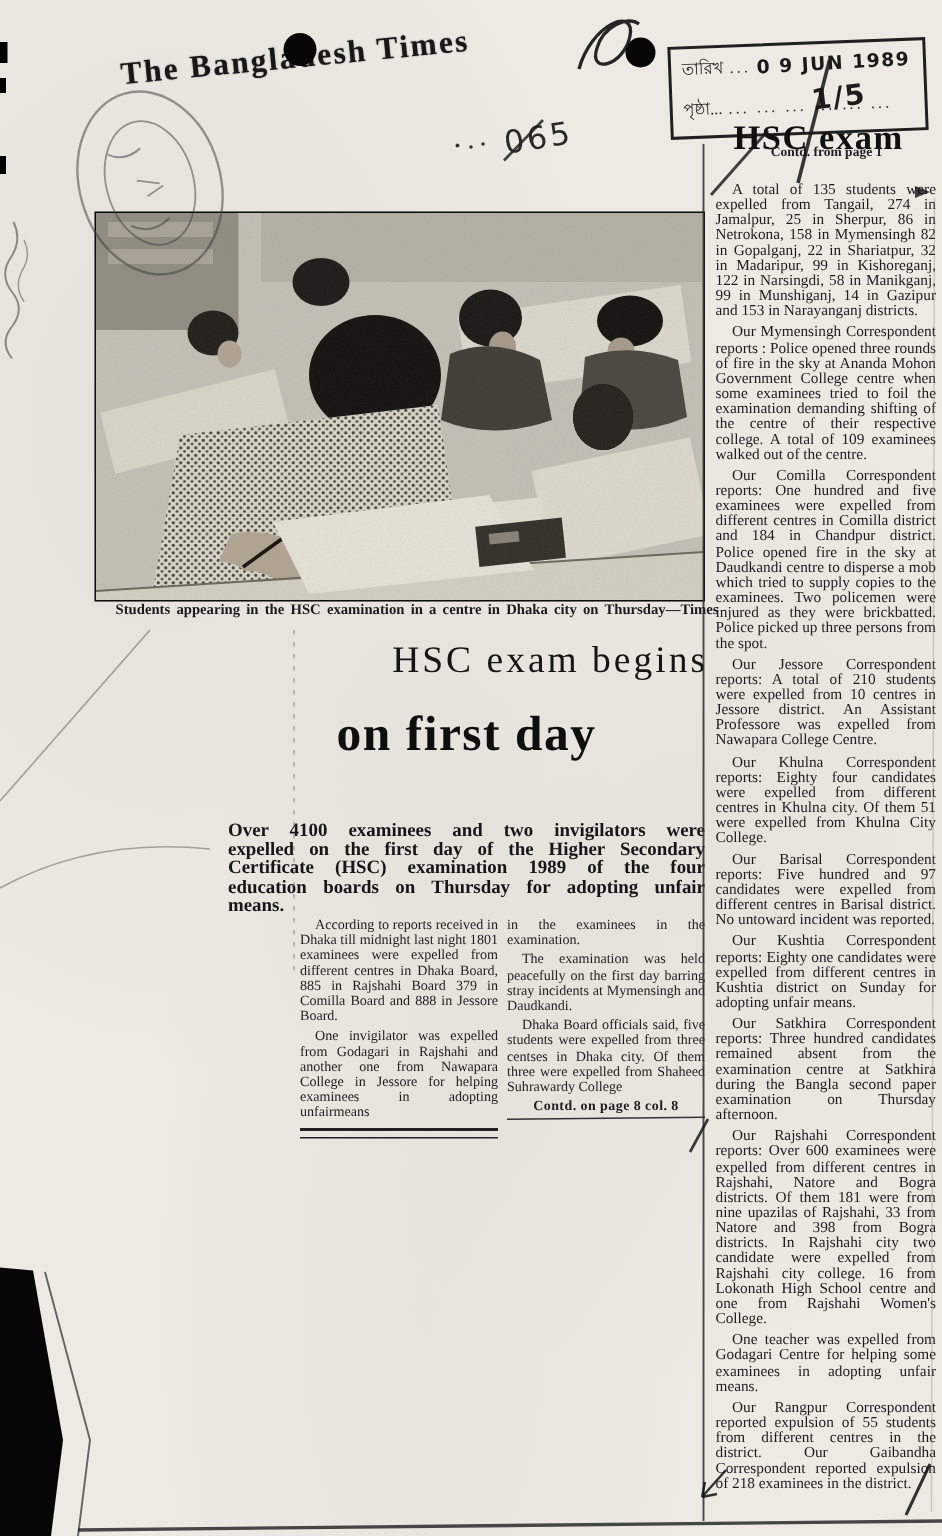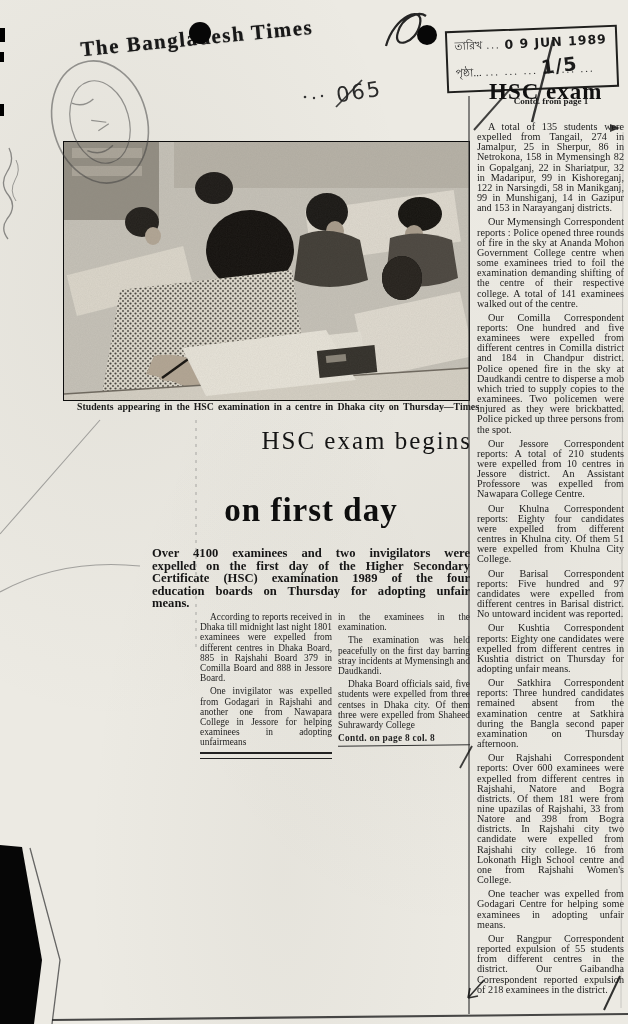--- a/index.html
+++ b/index.html
@@ -37,30 +37,30 @@
   .photo{left:63px;top:141px;width:405px;height:258px;border:1.5px solid #0d0d0d;
     box-sizing:content-box;background:#c9c5bb;}
   .caption{left:77px;top:401px;width:402px;font-size:9.8px;font-weight:700;
     text-align:justify;text-align-last:justify;color:#1b1b1b;}
 
   
   .kicker{left:150px;top:427px;width:322px;text-align:right;font-size:25px;
     letter-spacing:2px;color:#151515;}
   .headline{left:150px;top:451px;width:322px;text-align:center;font-size:33px;
     font-weight:700;letter-spacing:1px;line-height:1.0;color:#0e0e0e;}
-  .headline2{top:494px;}
+  .headline2{top:474px;}
   .byline{left:150px;top:531px;width:322px;text-align:center;font-size:11.5px;font-weight:700;}
   .lede{left:152px;top:547px;width:318px;font-size:12.6px;font-weight:700;line-height:12.6px;
     text-align:justify;word-spacing:3.5px;color:#161616;}
   .cols{left:200px;top:612px;width:270px;display:flex;gap:6px;}
   .col{width:132px;font-size:9.4px;line-height:10.2px;text-align:justify;}
   .col p{margin:0 0 3px 0;text-indent:10px;}
   .col p.noind{text-indent:0;}
   .rule-double{margin-top:4px;height:4px;border-top:2.5px solid #222;border-bottom:1px solid #222;}
-  .contd-note{font-size:9.3px;font-weight:700;margin-top:2px;letter-spacing:.3px;}
+  .contd-note{font-size:9.3px;font-weight:700;text-align:center;margin-top:2px;letter-spacing:.3px;}
   .rule-thin{margin-top:2px;border-top:1.2px solid #333;transform:rotate(-.6deg);}
 
   
   .side-headline{left:489px;top:79px;width:134px;font-size:23px;font-weight:700;
     letter-spacing:1px;color:#101010;white-space:nowrap;}
   .side-contd{left:478px;top:96px;width:146px;text-align:center;font-size:9px;font-weight:700;}
   .sidecol{left:477px;top:122px;width:147px;font-size:10.2px;line-height:10.15px;
     text-align:justify;color:#1c1c1c;}
   .sidecol p{margin:0 0 4px 0;text-indent:11px;}
   .sidecol p.noind{text-indent:0;}
@@ -159,26 +159,26 @@
       <p>Dhaka Board officials said, five students were expelled from three centses in Dhaka city. Of them three were expelled from Shaheed Suhrawardy College</p>
       <div class="contd-note">Contd. on page 8 col. 8</div>
       <div class="rule-thin"></div>
     </div>
   </div>
 
   <div class="abs side-headline">HSC exam</div>
   <div class="abs side-contd">Contd. from page 1</div>
   <div class="abs sidecol">
     <p>A total of 135 students were expelled from Tangail, 274 in Jamalpur, 25 in Sherpur, 86 in Netrokona, 158 in Mymensingh 82 in Gopalganj, 22 in Shariatpur, 32 in Madaripur, 99 in Kishoreganj, 122 in Narsingdi, 58 in Manikganj, 99 in Munshiganj, 14 in Gazipur and 153 in Narayanganj districts.</p>
-    <p>Our Mymensingh Correspondent reports : Police opened three rounds of fire in the sky at Ananda Mohon Government College centre when some examinees tried to foil the examination demanding shifting of the centre of their respective college. A total of 141 examinees walked out of the centre.</p>
+    <p>Our Mymensingh Correspondent reports : Police opened three rounds of fire in the sky at Ananda Mohon Government College centre when some examinees tried to foil the examination demanding shifting of the centre of their respective college. A total of 109 examinees walked out of the centre.</p>
     <p>Our Comilla Correspondent reports: One hundred and five examinees were expelled from different centres in Comilla district and 184 in Chandpur district. Police opened fire in the sky at Daudkandi centre to disperse a mob which tried to supply copies to the examinees. Two policemen were injured as they were brickbatted. Police picked up three persons from the spot.</p>
     <p>Our Jessore Correspondent reports: A total of 210 students were expelled from 10 centres in Jessore district. An Assistant Professore was expelled from Nawapara College Centre.</p>
     <p>Our Khulna Correspondent reports: Eighty four candidates were expelled from different centres in Khulna city. Of them 51 were expelled from Khulna City College.</p>
     <p>Our Barisal Correspondent reports: Five hundred and 97 candidates were expelled from different centres in Barisal district. No untoward incident was reported.</p>
-    <p>Our Kushtia Correspondent reports: Eighty one candidates were expelled from different centres in Kushtia district on Thursday for adopting unfair means.</p>
+    <p>Our Kushtia Correspondent reports: Eighty one candidates were expelled from different centres in Kushtia district on Sunday for adopting unfair means.</p>
     <p>Our Satkhira Correspondent reports: Three hundred candidates remained absent from the examination centre at Satkhira during the Bangla second paper examination on Thursday afternoon.</p>
     <p>Our Rajshahi Correspondent reports: Over 600 examinees were expelled from different centres in Rajshahi, Natore and Bogra districts. Of them 181 were from nine upazilas of Rajshahi, 33 from Natore and 398 from Bogra districts. In Rajshahi city two candidate were expelled from Rajshahi city college. 16 from Lokonath High School centre and one from Rajshahi Women's College.</p>
     <p>One teacher was expelled from Godagari Centre for helping some examinees in adopting unfair means.</p>
     <p>Our Rangpur Correspondent reported expulsion of 55 students from different centres in the district. Our Gaibandha Correspondent reported expulsion of 218 examinees in the district.</p>
   </div>
 
   <svg class="overlay" viewBox="0 0 628 1024">
 
     <g transform="rotate(-16 100 122)" opacity="0.5">
       <ellipse cx="100" cy="122" rx="47" ry="62" fill="none" stroke="#3c3c3c" stroke-width="1.6"></ellipse>

